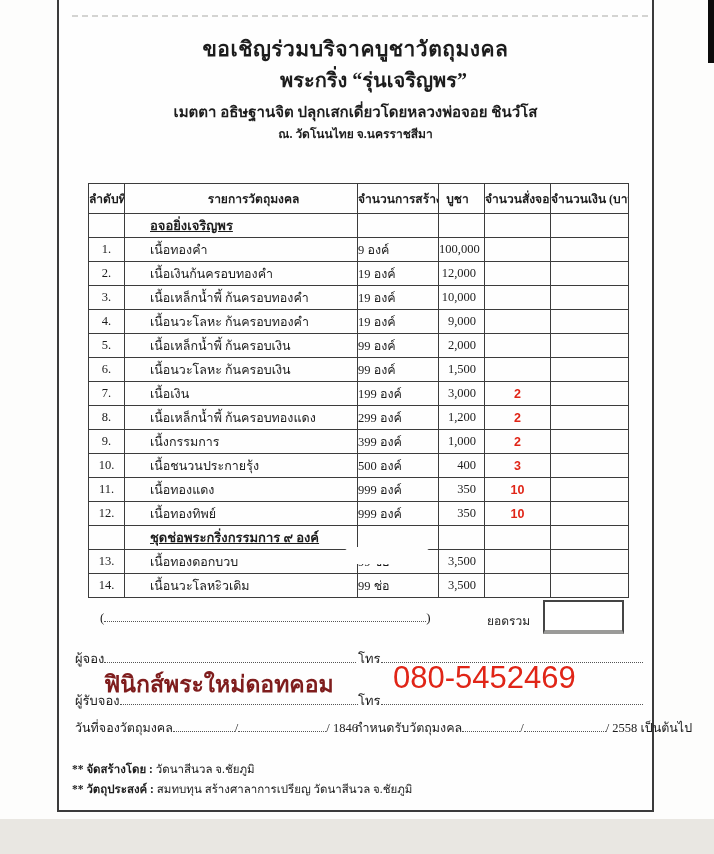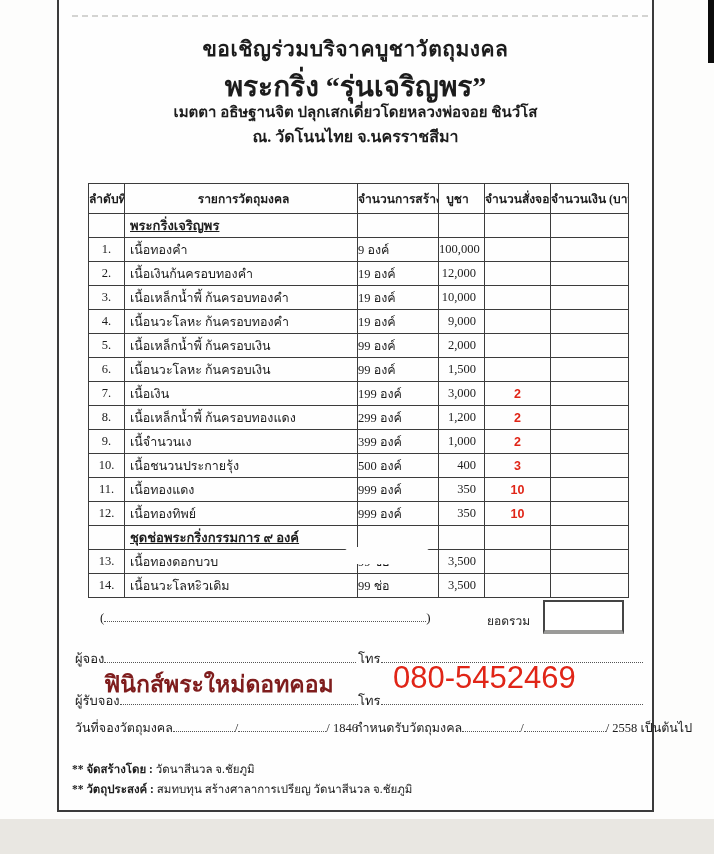--- a/index.html
+++ b/index.html
@@ -6,30 +6,30 @@
   html,body { width:714px; height:854px; }
   body { font-family:"Liberation Serif", serif; color:#1c1c1c; background:#fbfaf8; }
   .page { position:relative; width:714px; height:854px; overflow:hidden; background:#fdfdfc; }
   .scan-bottom { position:absolute; left:0; top:819px; width:714px; height:35px; background:#e9e7e2; }
   .form-border { position:absolute; left:57px; top:-8px; width:597px; height:820px; border:2px solid #3b3b3b; background:#fefefe; }
   .cut-line { position:absolute; left:72px; top:15px; width:576px; height:0; border-top:2px dashed #d4d4d2; }
   .scan-sliver { position:absolute; right:0; top:0; width:6px; height:63px; background:#0c0c0c; }
 
   .t-center { position:absolute; left:57px; width:597px; text-align:center; font-weight:bold; }
   .title1 { top:32px; font-size:21px; letter-spacing:.5px; }
-  .title2 { top:64px; font-size:28px; }
+  .title2 { top:64px; font-size:20px;margin-left:18px; }
   .title3 { top:100px; font-size:15px; }
-  .title4 { top:124px; font-size:16px; }
+  .title4 { top:124px; font-size:12px; }
 
   table.order { position:absolute; left:88px; top:183px; width:540px; border-collapse:collapse; table-layout:fixed; }
   table.order th, table.order td { border:1px solid #3c3c3c; font-size:12.5px; overflow:hidden; white-space:nowrap; }
   table.order th { height:30px; font-size:12px; font-weight:bold; text-align:center; }
   table.order td { height:24px; }
   .c-no    { width:36px;  text-align:center; }
-  .c-name  { width:233px; text-align:left; padding-left:5px; }
+  .c-name  { width:233px; text-align:left; padding-left:25px; }
   .c-qty   { width:81px;  padding-right:10px; }
   .c-price { width:46px;  text-align:right; padding-right:8px; }
   .c-order { width:66px;  text-align:center; }
   .c-amount{ width:78px; }
   tr.section td.c-name span { font-weight:bold; font-size:13px; text-decoration:underline; }
   td.red-order { color:#e02517; font-family:"Liberation Sans", sans-serif; font-weight:bold; font-size:24px; line-height:20px; }
   .white-blob { position:absolute; left:344px; top:547px; width:86px; height:17px; background:#fefefe; border-radius:8px; }
 
   .dots { display:inline-block; border-bottom:1.6px dotted #555; height:12px; vertical-align:baseline; }
   .summary-paren { position:absolute; left:100px; top:610px; font-size:13px; }
@@ -64,21 +64,21 @@
         <th class="c-name">รายการวัตถุมงคล</th>
         <th class="c-qty">จำนวนการสร้าง</th>
         <th class="c-price">บูชา</th>
         <th class="c-order">จำนวนสั่งจอง</th>
         <th class="c-amount">จำนวนเงิน (บาท)</th>
       </tr>
     </thead>
     <tbody>
       <tr class="section">
         <td class="c-no"></td>
-        <td class="c-name"><span>พระกริ่งเจริญพร</span></td>
+        <td class="c-name"><span>อจอยิ่งเจริญพร</span></td>
         <td class="c-qty"></td>
           <td class="c-price"></td>
           <td class="c-order"></td>
           <td class="c-amount"></td>
       </tr>
       <tr>
         <td class="c-no">1.</td>
           <td class="c-name">เนื้อทองคำ</td>
           <td class="c-qty">9 องค์</td>
           <td class="c-price">100,000</td>
@@ -136,21 +136,21 @@
       <tr>
         <td class="c-no">8.</td>
           <td class="c-name">เนื้อเหล็กน้ำพี้ ก้นครอบทองแดง</td>
           <td class="c-qty">299 องค์</td>
           <td class="c-price">1,200</td>
           <td class="c-order red-order">2</td>
           <td class="c-amount"></td>
       </tr>
       <tr>
         <td class="c-no">9.</td>
-          <td class="c-name">เนื้จำนวนเง</td>
+          <td class="c-name">เนื้งกรรมการ</td>
           <td class="c-qty">399 องค์</td>
           <td class="c-price">1,000</td>
           <td class="c-order red-order">2</td>
           <td class="c-amount"></td>
       </tr>
       <tr>
         <td class="c-no">10.</td>
           <td class="c-name">เนื้อชนวนประกายรุ้ง</td>
           <td class="c-qty">500 องค์</td>
           <td class="c-price">400</td>

